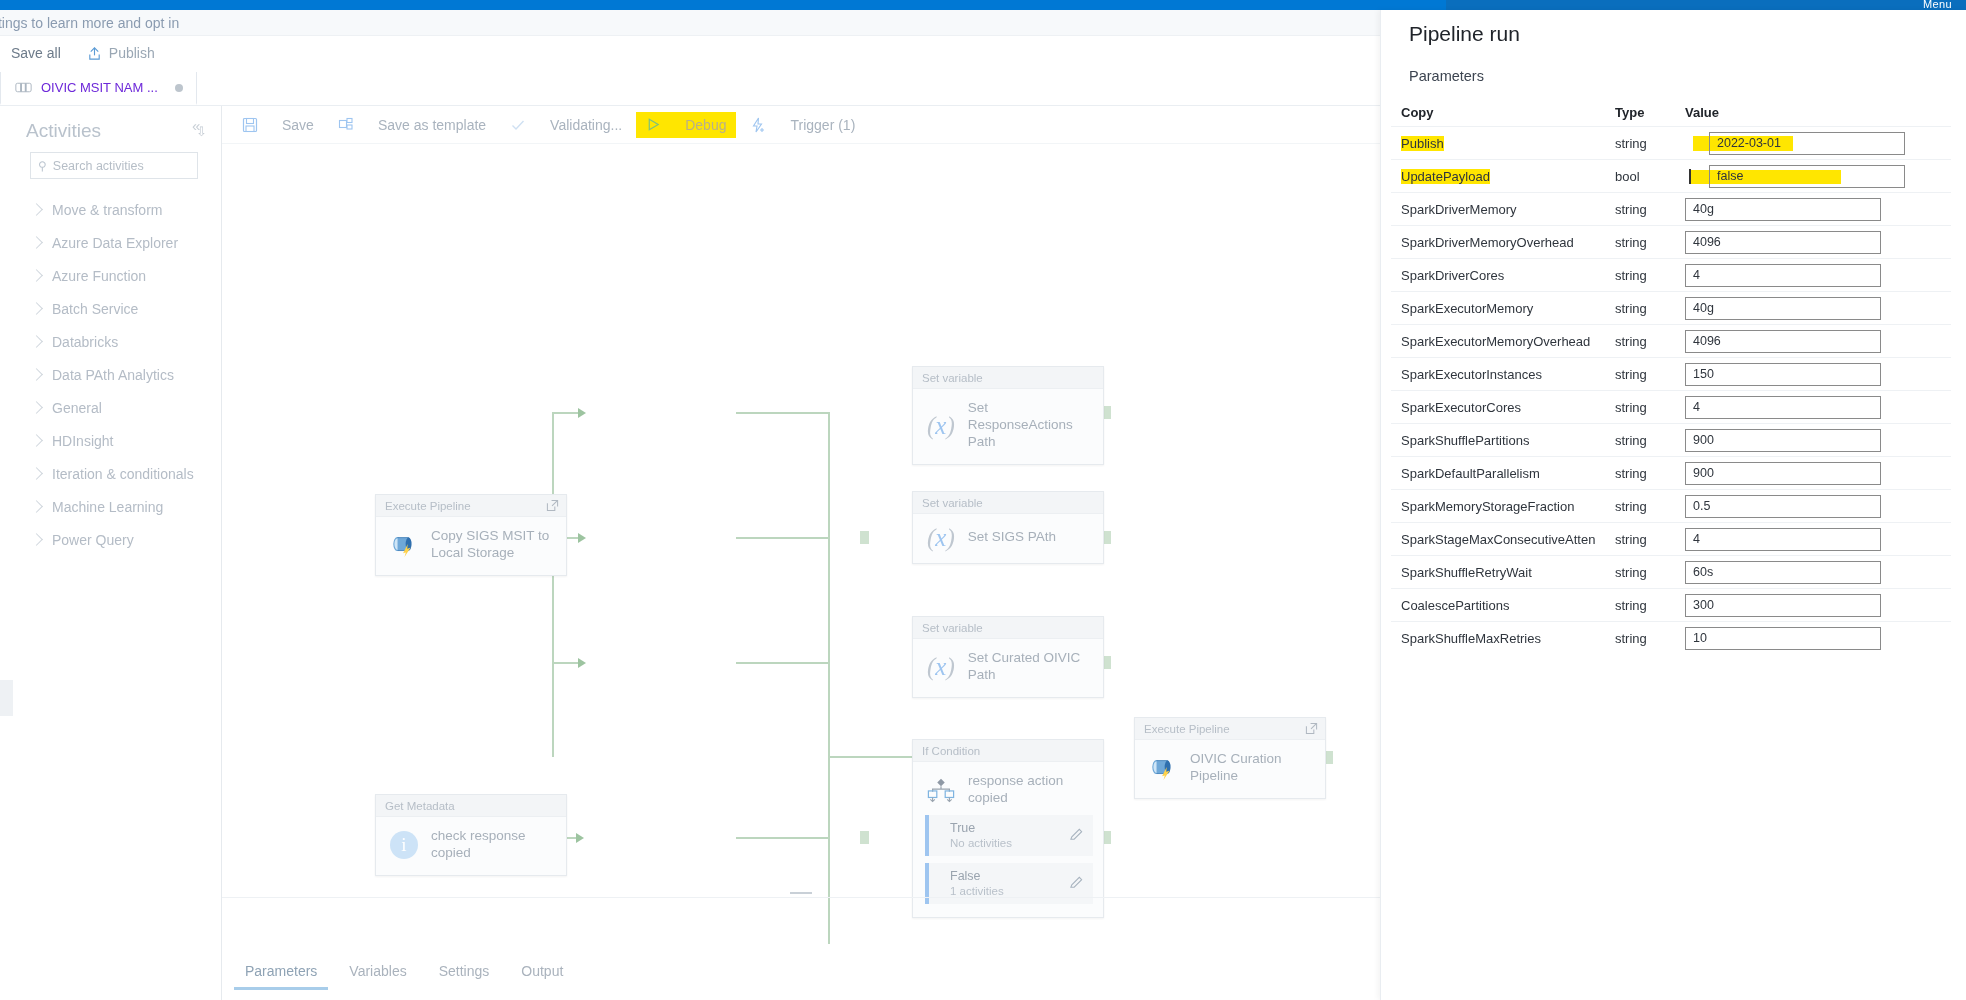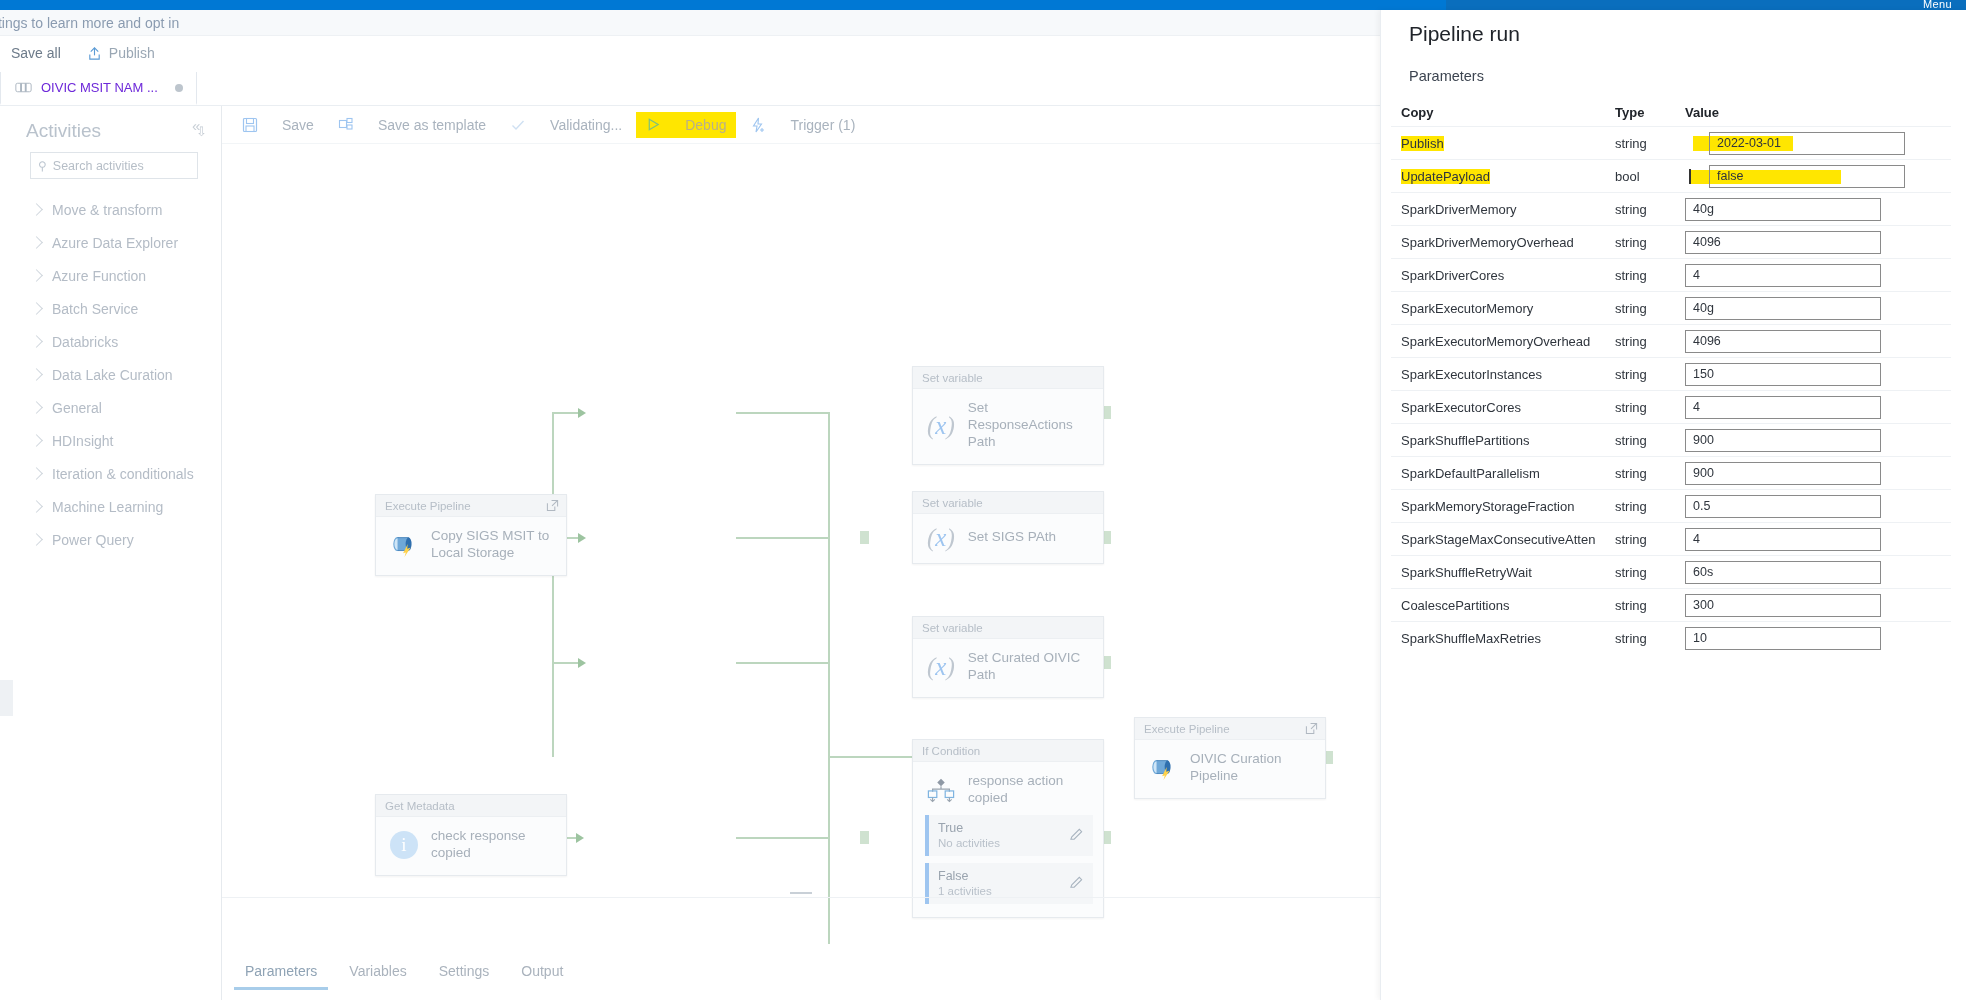--- a/index.html
+++ b/index.html
@@ -179,21 +179,21 @@
     background: #cde3f7; color: #ffffff; flex: 0 0 auto;
     display: flex; align-items: center; justify-content: center;
     font-family: "Liberation Serif", serif; font-size: 19px;
   }
   .ifcond-glyph { width: 28px; height: 26px; flex: 0 0 auto; }
 
   
   .branch {
     display: flex; align-items: center; justify-content: space-between;
     margin: 0 10px 7px 12px; background: #f4f6f8;
-    border-left: 4px solid #9ec5f0; padding: 6px 9px 7px 9px;
+    border-left: 4px solid #9ec5f0; padding: 6px 9px 7px 21px;
   }
   .branch-title { font-size: 12.5px; color: #9aa4af; }
   .branch-sub { font-size: 11.5px; color: #b9c1ca; margin-top: 2px; }
   .pencil { width: 15px; height: 15px; }
 
   
   .conn { position: absolute; background: #bcd6be; }
   .port {
     position: absolute; width: 9px; height: 13px; background: #cfe2d0;
   }
@@ -330,21 +330,21 @@
     <div class="act-item">
       <span class="act-chev"></span>
       <span>Batch Service</span>
     </div>
     <div class="act-item">
       <span class="act-chev"></span>
       <span>Databricks</span>
     </div>
     <div class="act-item">
       <span class="act-chev"></span>
-      <span>Data Lake Curation</span>
+      <span>Data PAth Analytics</span>
     </div>
     <div class="act-item">
       <span class="act-chev"></span>
       <span>General</span>
     </div>
     <div class="act-item">
       <span class="act-chev"></span>
       <span>HDInsight</span>
     </div>
     <div class="act-item">

